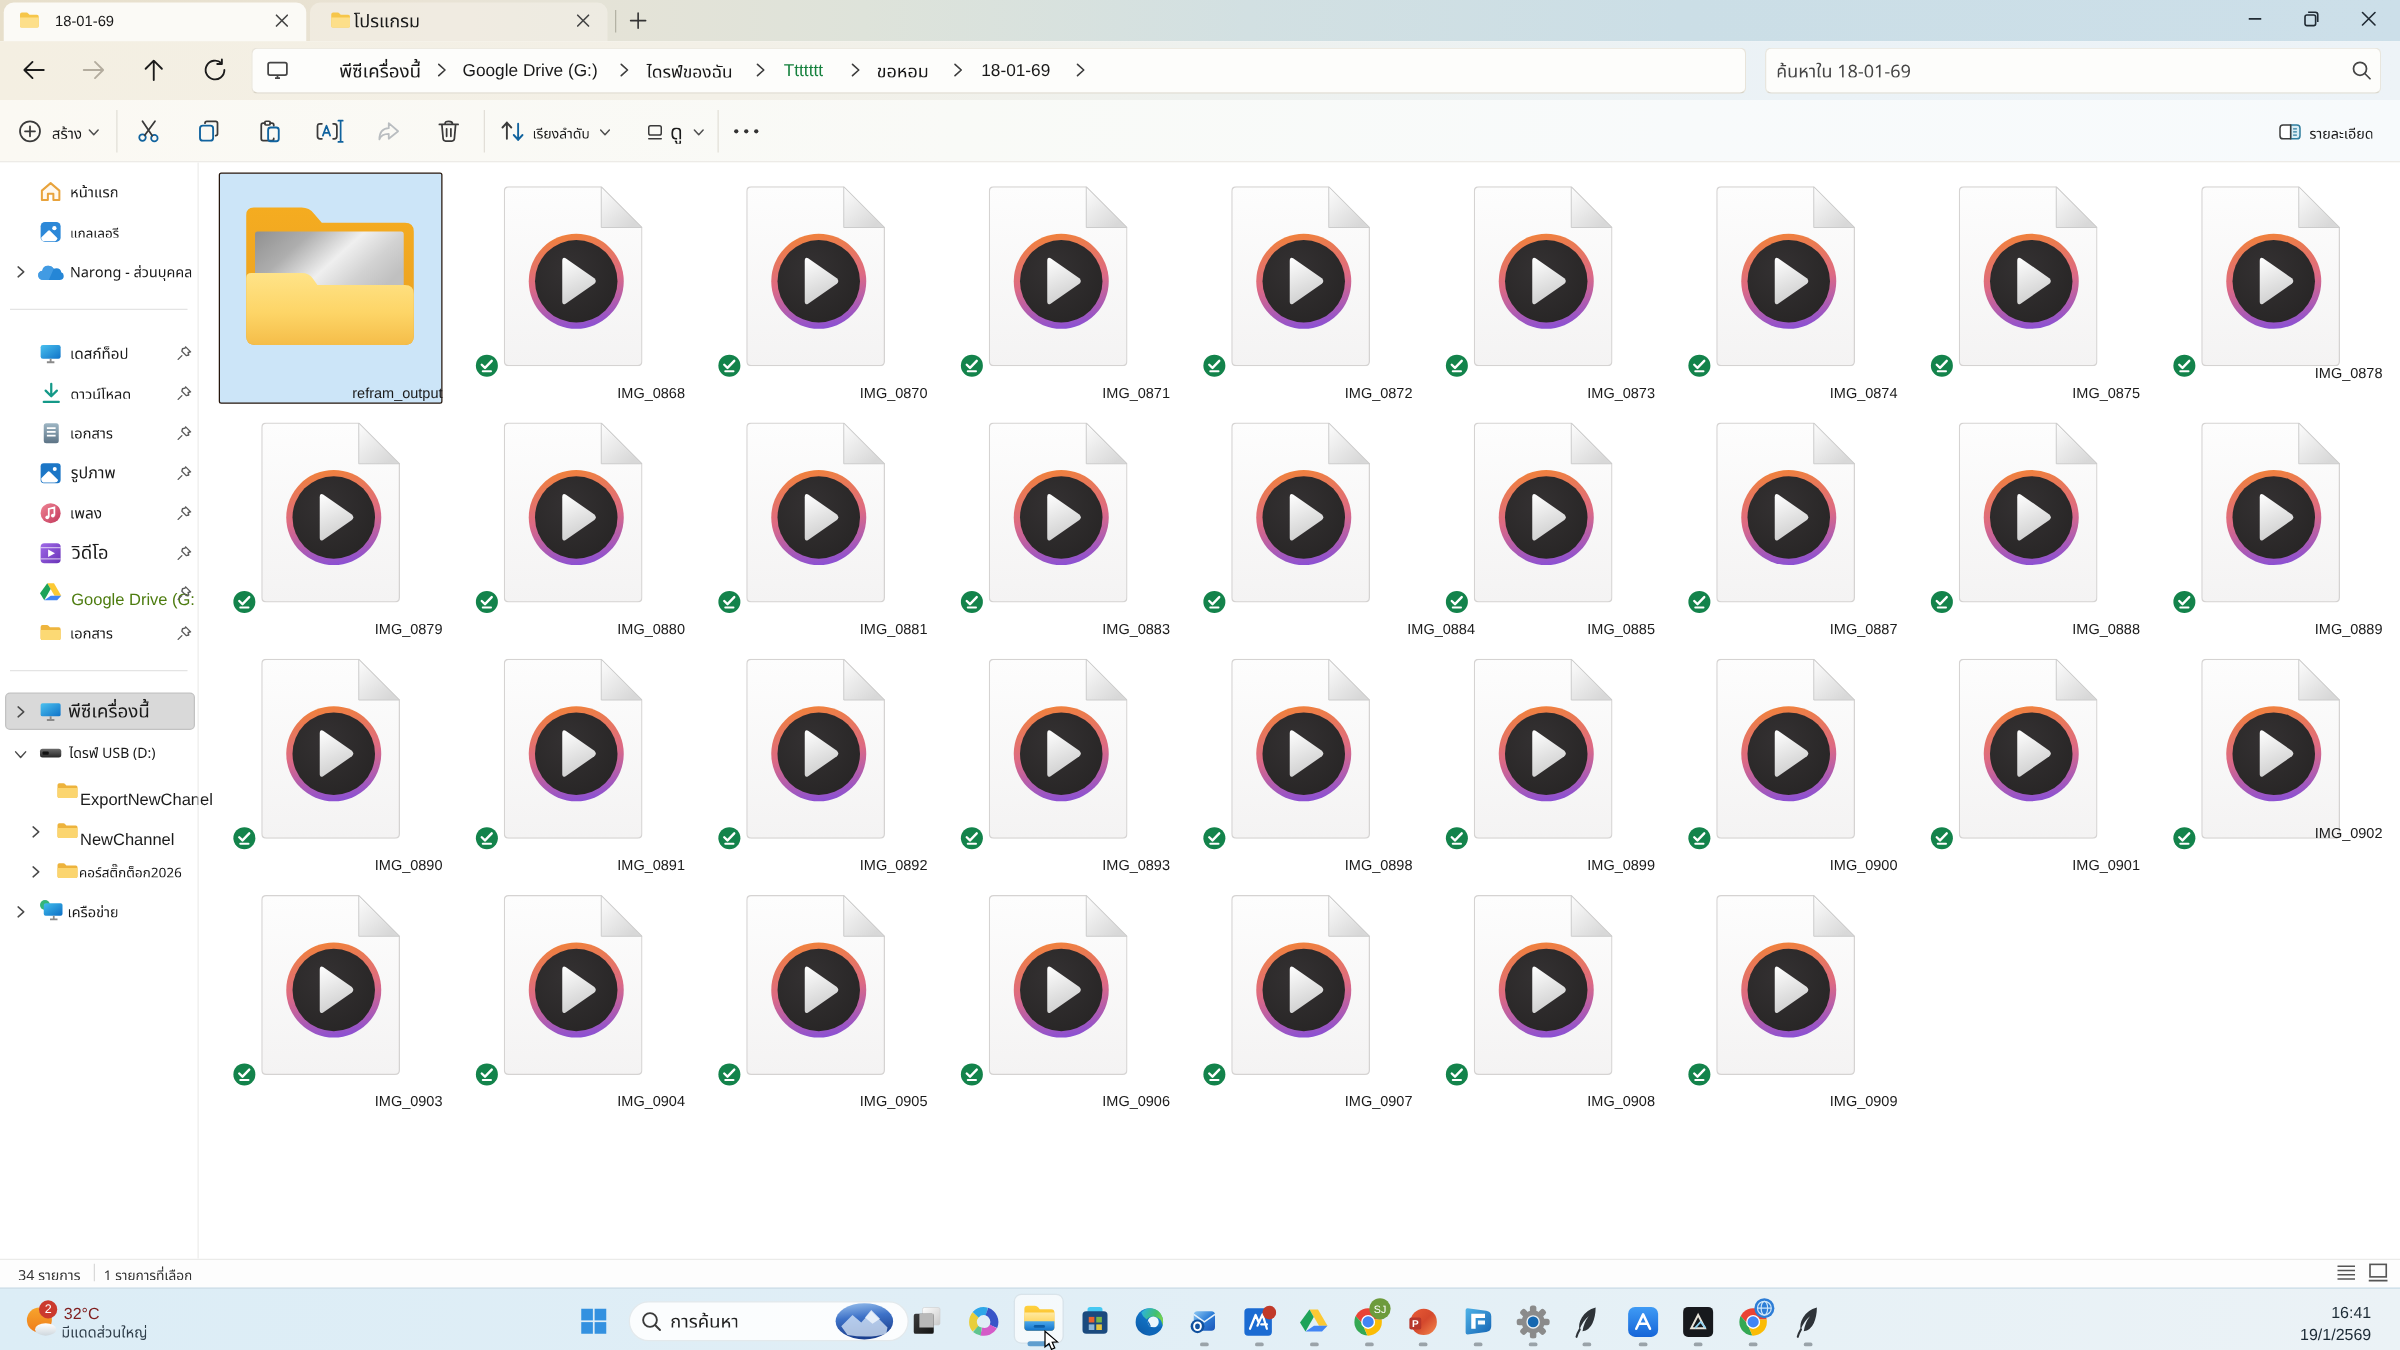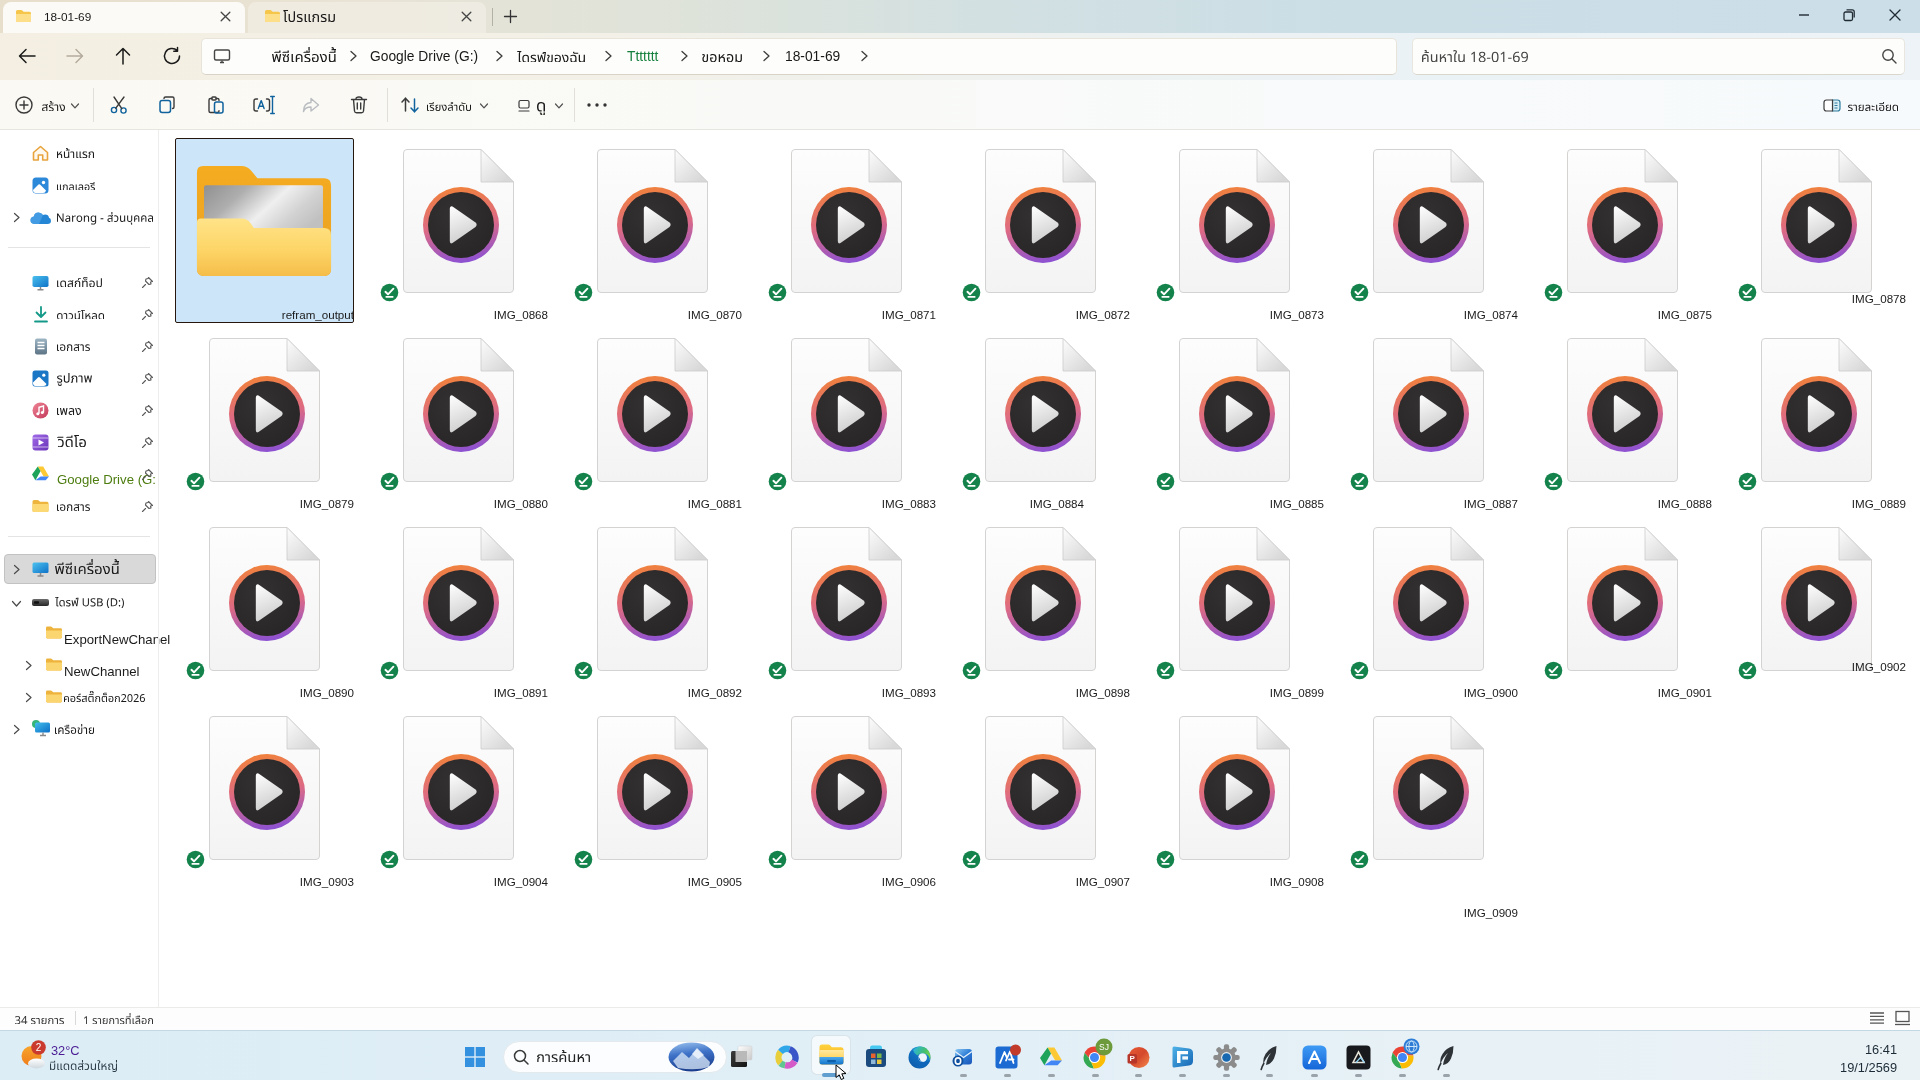--- a/index.html
+++ b/index.html
@@ -498,21 +498,21 @@
 <svg class="abs" style="left:767.5px;top:472px" width="19" height="19" viewBox="0 0 19 19">
       <use href="#gbadge"></use>
     </svg>
 <div class="lbl" style="left:756px;top:497px;width:180px">IMG_0883</div>
 <svg class="abs" style="left:984.5px;top:338px" width="111" height="144" viewBox="0 0 111 144">
       <use href="#vicon"></use>
     </svg>
 <svg class="abs" style="left:961.5px;top:472px" width="19" height="19" viewBox="0 0 19 19">
       <use href="#gbadge"></use>
     </svg>
-<div class="lbl" style="left:904px;top:497px;width:180px">IMG_0884</div>
+<div class="lbl" style="left:1000px;top:497px;width:180px">IMG_0884</div>
 <svg class="abs" style="left:1178.5px;top:338px" width="111" height="144" viewBox="0 0 111 144">
       <use href="#vicon"></use>
     </svg>
 <svg class="abs" style="left:1155.5px;top:472px" width="19" height="19" viewBox="0 0 19 19">
       <use href="#gbadge"></use>
     </svg>
 <div class="lbl" style="left:1144px;top:497px;width:180px">IMG_0885</div>
 <svg class="abs" style="left:1372.5px;top:338px" width="111" height="144" viewBox="0 0 111 144">
       <use href="#vicon"></use>
     </svg>
@@ -638,21 +638,21 @@
 <svg class="abs" style="left:1155.5px;top:850px" width="19" height="19" viewBox="0 0 19 19">
       <use href="#gbadge"></use>
     </svg>
 <div class="lbl" style="left:1144px;top:875px;width:180px">IMG_0908</div>
 <svg class="abs" style="left:1372.5px;top:716px" width="111" height="144" viewBox="0 0 111 144">
       <use href="#vicon"></use>
     </svg>
 <svg class="abs" style="left:1349.5px;top:850px" width="19" height="19" viewBox="0 0 19 19">
       <use href="#gbadge"></use>
     </svg>
-<div class="lbl" style="left:1338px;top:906px;width:180px">IMG_0909</div>
+<div class="lbl" style="left:1338px;top:875px;width:180px">IMG_0909</div>
 <div class="abs" style="left:175px;top:138px;width:179px;height:185px;background:#cce5f8;border:1px solid #26160c;border-radius:2px"></div>
 <svg class="abs" style="left:188px;top:156px" width="151" height="126" viewBox="0 0 148 125">
 <defs>
 <linearGradient id="fback" x1="0" y1="0" x2="0" y2="1">
           <stop offset="0" stop-color="#f5ac20"></stop>
           <stop offset="1" stop-color="#e8a024"></stop>
         </linearGradient>
 <linearGradient id="ffront" x1="0" y1="0" x2="0" y2="1">
           <stop offset="0" stop-color="#ffe388"></stop>
           <stop offset="0.55" stop-color="#fdd567"></stop>
@@ -697,21 +697,21 @@
         <linearGradient id="gsun" x1="0" y1="0" x2="0" y2="1">
           <stop offset="0" stop-color="#f7a52d"></stop>
           <stop offset="1" stop-color="#ef7c1a"></stop>
         </linearGradient>
 <linearGradient id="gcloud" x1="0" y1="0" x2="0" y2="1">
           <stop offset="0" stop-color="#ffffff"></stop>
           <stop offset="1" stop-color="#cfd8de"></stop>
         </linearGradient>
       </defs>
     </svg>
-<div class="abs" style="left:51px;top:1042.5px;font-size:12.8px;color:#4c1d95">32°C</div>
+<div class="abs" style="left:51px;top:1042.5px;font-size:12.8px;color:#7f1d1d">32°C</div>
 <svg style="position:absolute;left:50.0px;top:1060.1px;" width="67.0" height="12.0" viewBox="8.9 -84.6 569.9 102.0">
       <path d="M34.5 1.0Q28.1 1.0 23.4 -1.5Q18.8 -4.1 17.1 -8.7L16.7 -8.7L16.2 -0.0L8.9 -0.0L8.9 -54.8L17.8 -54.8L17.8 -23.1Q17.8 -18.1 19.5 -14.3Q21.3 -10.6 24.6 -8.5Q28.0 -6.5 32.7 -6.5Q38.6 -6.5 41.5 -9.6Q44.4 -12.7 44.4 -18.7L44.4 -54.8L53.3 -54.8L53.3 -18.1Q53.3 -11.5 51.0 -7.3Q48.8 -3.1 44.6 -1.0Q40.4 1.0 34.5 1.0ZM10.0 -63.5L10.0 -67.4L17.3 -70.6L52.5 -70.6L52.5 -63.5L10.0 -63.5ZM44.2 -67.4L44.2 -78.7L52.6 -78.7L52.6 -67.4L44.2 -67.4ZM81.9 1.0Q79.2 1.0 76.7 0.1Q74.2 -0.8 72.6 -3.1Q71.0 -5.4 71.0 -9.5L71.0 -54.8L79.9 -54.8L79.9 -10.6Q79.9 -8.3 80.9 -7.3Q81.9 -6.3 84.1 -6.3Q85.0 -6.3 86.0 -6.5Q87.0 -6.7 87.9 -7.0L89.1 -0.5Q87.2 0.4 85.4 0.7Q83.6 1.0 81.9 1.0ZM109.1 1.0Q106.4 1.0 103.9 0.1Q101.4 -0.8 99.8 -3.1Q98.2 -5.4 98.2 -9.5L98.2 -54.8L107.1 -54.8L107.1 -10.6Q107.1 -8.3 108.1 -7.3Q109.1 -6.3 111.4 -6.3Q112.2 -6.3 113.2 -6.5Q114.2 -6.7 115.1 -7.0L116.4 -0.5Q114.4 0.4 112.6 0.7Q110.9 1.0 109.1 1.0ZM145.0 1.0Q137.0 1.0 132.4 -2.8Q127.9 -6.5 126.0 -12.9Q124.2 -19.3 124.2 -27.0Q124.2 -35.5 125.9 -41.0Q127.7 -46.6 130.9 -49.8Q134.2 -53.1 138.7 -54.4Q143.3 -55.8 148.8 -55.8Q156.8 -55.8 161.8 -53.4Q166.9 -51.1 169.3 -46.8Q171.7 -42.5 171.7 -36.5L171.7 -0.0L162.9 -0.0L162.9 -35.7Q162.9 -41.9 159.8 -45.2Q156.7 -48.4 149.1 -48.4Q144.5 -48.4 140.8 -46.7Q137.2 -45.0 135.2 -40.4Q133.1 -35.8 133.1 -26.9Q133.1 -21.1 134.2 -16.4Q135.4 -11.8 138.3 -9.1Q141.2 -6.4 146.4 -6.4Q147.9 -6.4 149.2 -6.6Q150.5 -6.8 151.7 -7.2L152.6 -0.3Q151.0 0.4 148.9 0.7Q146.9 1.0 145.0 1.0ZM206.6 1.0Q198.6 1.0 194.0 -2.8Q189.5 -6.5 187.6 -12.9Q185.8 -19.3 185.8 -27.0Q185.8 -35.5 187.5 -41.0Q189.3 -46.6 192.5 -49.8Q195.8 -53.1 200.3 -54.4Q204.9 -55.8 210.4 -55.8Q218.4 -55.8 223.4 -53.4Q228.5 -51.1 230.9 -46.8Q233.3 -42.5 233.3 -36.5L233.3 -0.0L224.5 -0.0L224.5 -35.7Q224.5 -41.9 221.4 -45.2Q218.3 -48.4 210.7 -48.4Q206.1 -48.4 202.4 -46.7Q198.8 -45.0 196.8 -40.4Q194.7 -35.8 194.7 -26.9Q194.7 -21.1 195.8 -16.4Q197.0 -11.8 199.9 -9.1Q202.8 -6.4 208.0 -6.4Q209.5 -6.4 210.8 -6.6Q212.1 -6.8 213.3 -7.2L214.2 -0.3Q212.6 0.4 210.5 0.7Q208.5 1.0 206.6 1.0ZM281.6 -0.0L281.6 -36.5Q281.6 -43.0 278.6 -45.8Q275.7 -48.5 268.8 -48.5Q263.8 -48.5 259.2 -47.1Q254.7 -45.8 250.6 -43.4L250.6 -51.7Q253.5 -53.2 258.4 -54.5Q263.4 -55.8 269.6 -55.8Q274.9 -55.8 278.6 -54.6Q282.4 -53.4 284.2 -50.2Q287.7 -48.6 289.0 -45.2Q290.4 -41.8 290.4 -37.0L290.4 -0.0L281.6 -0.0ZM264.4 1.0Q255.6 1.0 250.9 -3.0Q246.3 -7.1 246.3 -14.7Q246.3 -23.0 252.4 -27.5Q258.4 -32.0 272.0 -32.8L283.4 -33.5L283.4 -26.1L273.2 -25.4Q263.0 -24.7 259.1 -22.2Q255.3 -19.7 255.3 -14.9Q255.3 -10.4 258.1 -8.3Q261.0 -6.2 266.1 -6.2Q267.8 -6.2 269.2 -6.5Q270.6 -6.7 271.9 -7.1L273.3 -0.4Q271.4 0.3 269.1 0.6Q266.9 1.0 264.4 1.0ZM283.9 -47.1L278.9 -51.8Q281.5 -52.2 283.8 -53.8Q286.1 -55.4 286.1 -58.4L294.8 -58.4Q294.8 -55.3 293.4 -52.9Q291.9 -50.6 289.4 -49.1Q286.9 -47.7 283.9 -47.1ZM280.8 -63.5L280.8 -84.6L289.6 -84.6L289.6 -63.5L280.8 -63.5ZM317.7 1.0Q313.8 1.0 310.1 0.2Q306.5 -0.6 302.4 -2.8L305.2 -9.6Q307.4 -8.3 310.2 -7.3Q313.0 -6.4 316.7 -6.4Q324.1 -6.4 328.2 -11.8Q332.4 -17.3 332.4 -27.6Q332.4 -37.7 328.1 -43.0Q323.9 -48.4 315.1 -48.4Q311.9 -48.4 308.6 -47.7Q305.3 -47.0 302.8 -45.6L302.8 -53.1Q305.7 -54.6 309.1 -55.2Q312.6 -55.8 316.1 -55.8Q325.1 -55.8 330.7 -52.2Q336.3 -48.7 338.9 -42.4Q341.5 -36.1 341.5 -27.6Q341.5 -14.4 335.6 -6.7Q329.6 1.0 317.7 1.0ZM374.8 1.0Q368.9 1.0 364.6 -1.0Q360.4 -3.1 358.1 -7.3Q355.9 -11.5 355.9 -18.2L355.9 -54.8L364.8 -54.8L364.8 -18.7Q364.8 -12.7 367.8 -9.6Q370.9 -6.5 376.7 -6.5Q383.7 -6.5 387.5 -11.0Q391.4 -15.5 391.4 -23.1L391.4 -54.8L400.3 -54.8L400.3 -0.0L392.9 -0.0L392.5 -8.1L392.0 -8.1Q390.2 -4.1 385.8 -1.5Q381.3 1.0 374.8 1.0ZM428.7 1.0Q425.9 1.0 423.4 0.1Q420.9 -0.8 419.3 -3.1Q417.7 -5.4 417.7 -9.5L417.7 -48.6Q417.7 -51.4 418.2 -53.2Q418.7 -54.9 419.8 -56.6Q421.0 -58.3 423.1 -60.9Q425.6 -64.0 426.8 -66.0Q428.0 -68.0 428.0 -70.4Q428.0 -73.3 426.3 -74.8Q424.5 -76.2 420.9 -76.2Q417.8 -76.2 415.2 -75.3Q412.7 -74.4 411.0 -73.5L411.0 -81.1Q412.4 -81.9 415.2 -82.7Q418.1 -83.4 422.0 -83.4Q428.6 -83.4 432.6 -80.5Q436.7 -77.5 436.7 -71.4Q436.7 -67.4 435.2 -64.4Q433.7 -61.4 431.7 -59.0Q430.0 -56.8 428.8 -55.3Q427.7 -53.9 427.1 -52.4Q426.6 -50.9 426.6 -48.4L426.6 -10.6Q426.6 -8.3 427.6 -7.3Q428.6 -6.3 430.7 -6.3Q431.8 -6.3 432.8 -6.5Q433.8 -6.7 434.6 -7.0L435.8 -0.5Q433.9 0.4 432.1 0.7Q430.4 1.0 428.7 1.0ZM446.9 -0.0L446.9 -54.8L455.8 -54.8L455.8 -31.1L456.1 -31.1L478.9 -54.8L489.3 -54.8L489.3 -54.5L455.8 -20.6L455.8 -0.0L446.9 -0.0ZM480.9 -0.0L480.9 -19.3Q480.9 -25.2 477.3 -28.5Q473.7 -31.8 465.4 -31.8L470.6 -38.3Q476.9 -38.3 481.2 -36.0Q485.4 -33.8 487.6 -29.6Q489.8 -25.4 489.8 -19.5L489.8 -0.0L480.9 -0.0ZM556.5 17.4Q552.4 17.4 548.2 16.5Q544.1 15.7 540.4 14.0L540.4 5.4Q543.6 7.5 547.9 8.5Q552.3 9.6 556.3 9.6Q560.3 9.6 563.4 8.3Q566.5 7.1 568.3 4.0Q570.1 0.9 570.1 -4.8L570.1 -7.4L569.7 -7.4Q567.7 -4.3 563.8 -2.2Q559.9 -0.1 554.3 -0.1Q549.6 -0.1 545.7 -1.9Q541.9 -3.7 539.7 -7.7Q537.5 -11.7 537.5 -18.2L537.5 -36.1Q537.5 -40.9 535.7 -43.6Q533.9 -46.3 530.9 -47.3Q528.0 -48.4 524.7 -48.4Q519.4 -48.4 515.9 -46.1Q512.5 -43.8 512.4 -39.4L523.8 -34.0L523.0 -29.2Q519.3 -29.2 516.6 -26.9Q514.0 -24.6 514.0 -19.3L514.0 -10.5Q514.0 -8.3 515.0 -7.3Q516.0 -6.3 518.1 -6.3Q519.2 -6.3 520.2 -6.4Q521.1 -6.6 521.9 -6.9L523.2 -0.5Q521.3 0.4 519.5 0.7Q517.8 1.0 516.1 1.0Q513.3 1.0 510.7 0.1Q508.2 -0.8 506.7 -3.1Q505.1 -5.4 505.1 -9.5L505.1 -19.2Q505.1 -25.4 507.7 -28.2Q510.4 -31.0 514.7 -32.1L514.8 -32.4L503.3 -36.6L503.3 -39.9Q503.3 -44.3 505.9 -47.9Q508.6 -51.5 513.4 -53.6Q518.3 -55.8 524.8 -55.8Q530.3 -55.8 535.2 -54.0Q540.2 -52.2 543.3 -48.0Q546.4 -43.9 546.4 -37.0L546.4 -18.9Q546.4 -13.0 549.2 -10.3Q551.9 -7.6 556.4 -7.6Q560.5 -7.6 563.5 -9.6Q566.6 -11.6 568.2 -15.2Q569.9 -18.9 569.9 -23.8L569.9 -54.8L578.8 -54.8L578.8 -5.0Q578.8 2.5 576.2 7.5Q573.7 12.4 568.7 14.9Q563.7 17.4 556.5 17.4ZM569.8 -63.5L569.8 -84.6L578.6 -84.6L578.6 -63.5L569.8 -63.5Z" fill="#2f3e4a"></path>
     </svg>
 <svg class="abs" style="left:464px;top:1046px" width="22" height="22" viewBox="0 0 22 22">
 <rect x="1" y="1" width="9.3" height="9.3" fill="#3391e0"></rect>
       <rect x="11.7" y="1" width="9.3" height="9.3" fill="#3391e0"></rect>
 <rect x="1" y="11.7" width="9.3" height="9.3" fill="#3391e0"></rect>
       <rect x="11.7" y="11.7" width="9.3" height="9.3" fill="#3391e0"></rect>
     </svg>
 <div class="abs" style="left:503px;top:1041px;width:224px;height:32px;background:rgba(255,255,255,0.88);border:1px solid #e3e9ec;border-radius:16px"></div>

